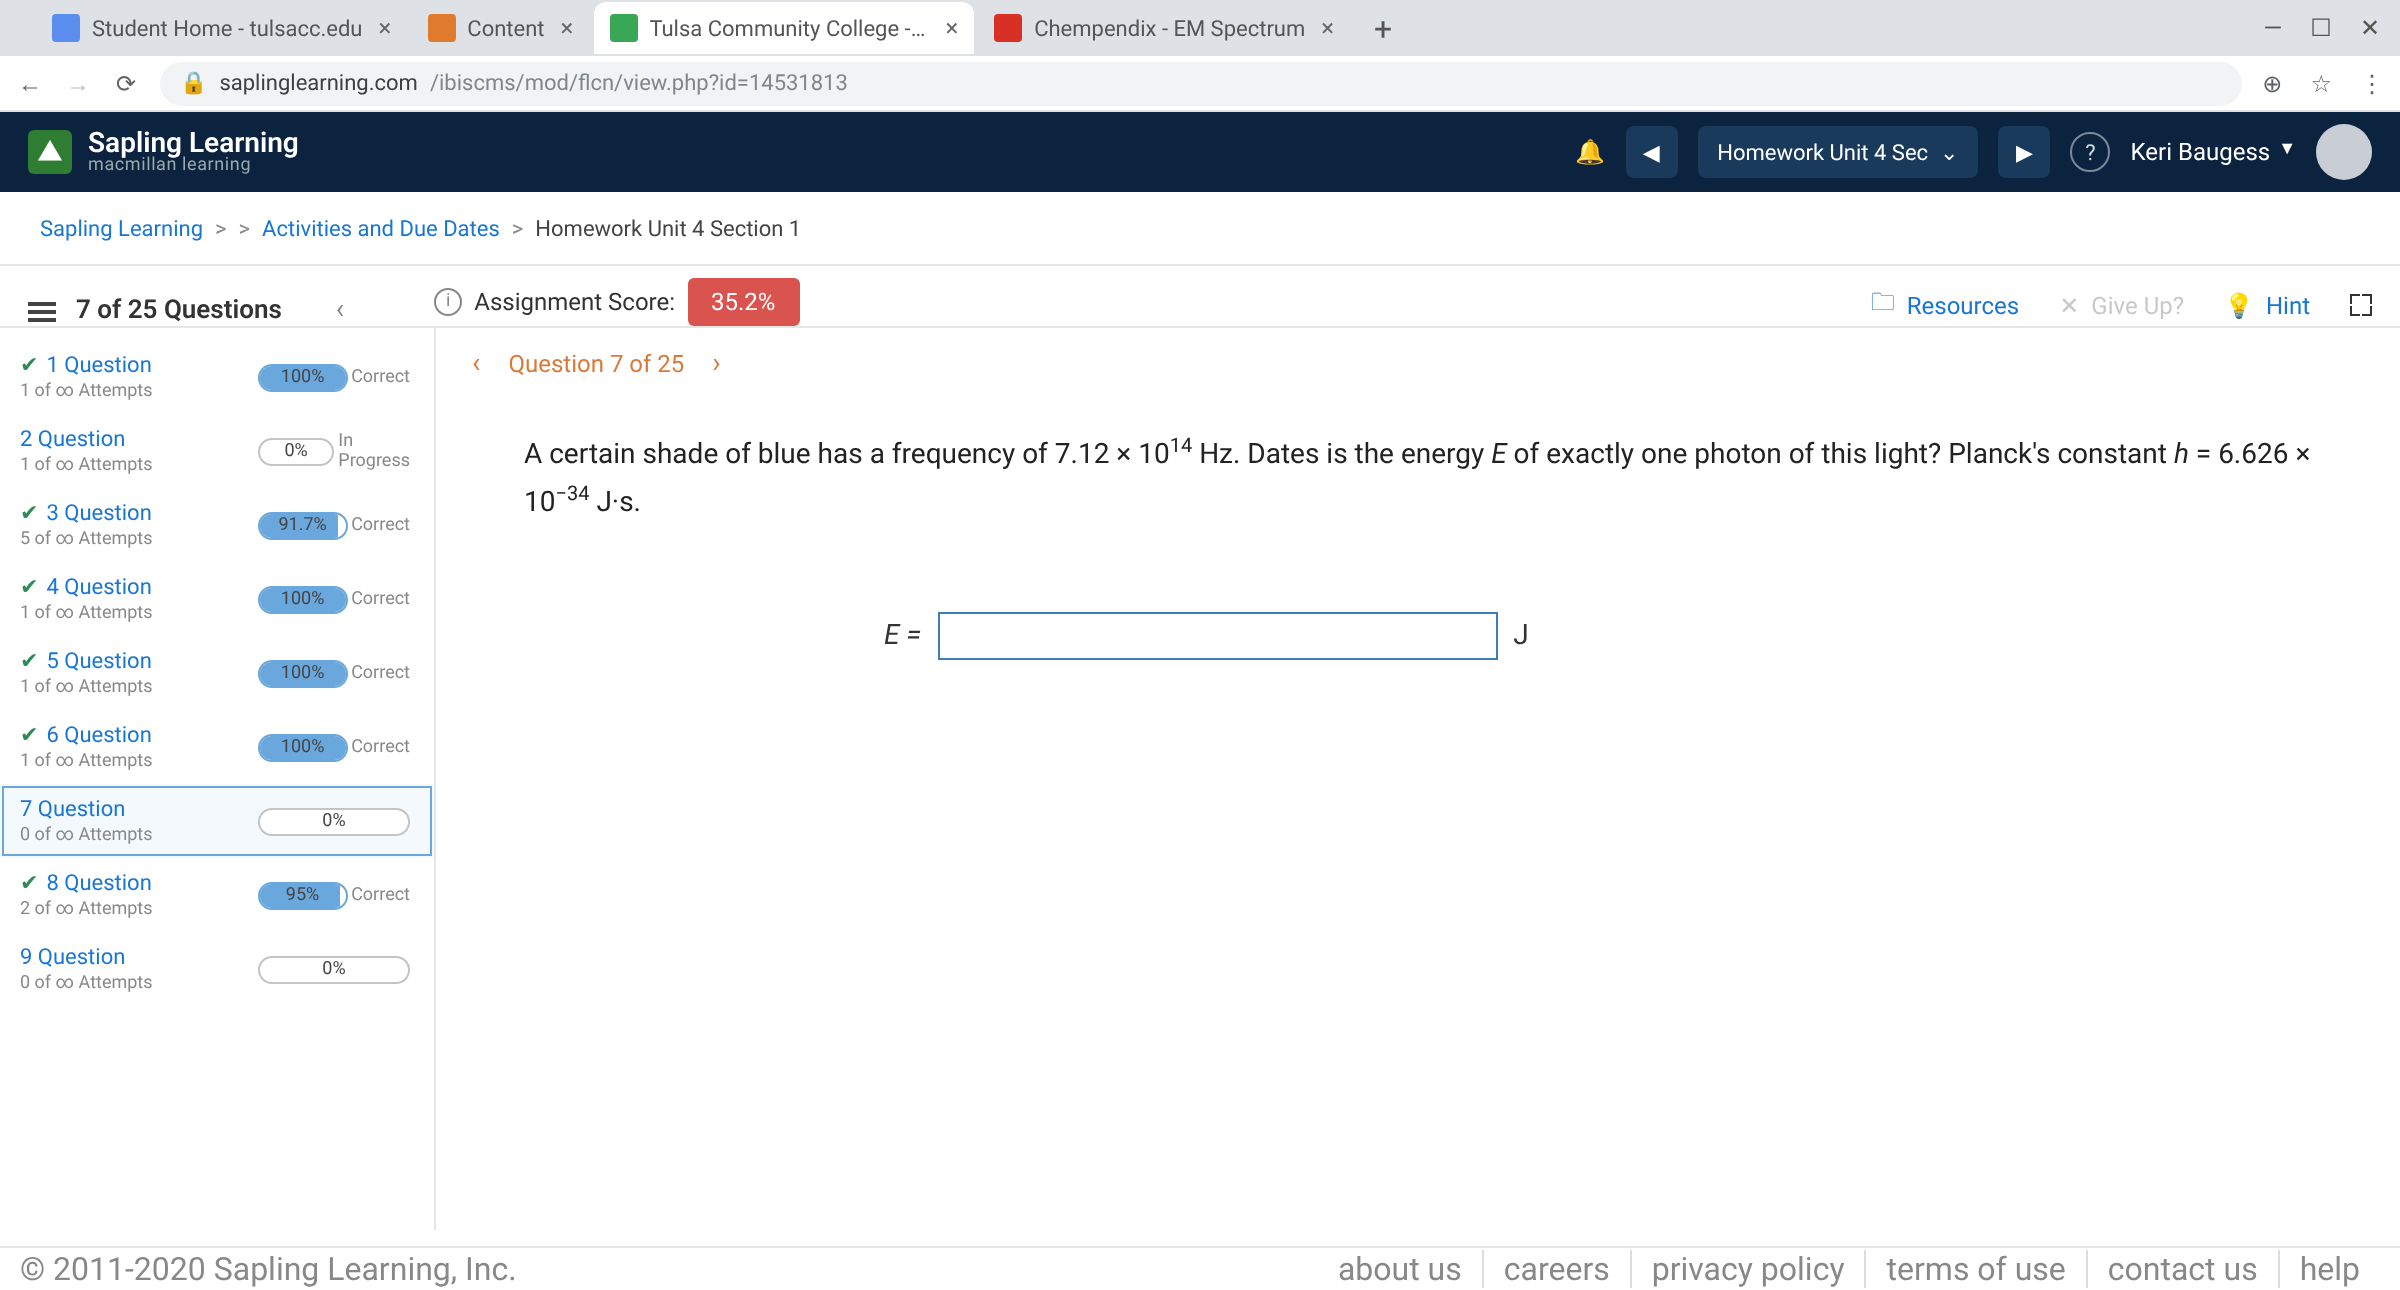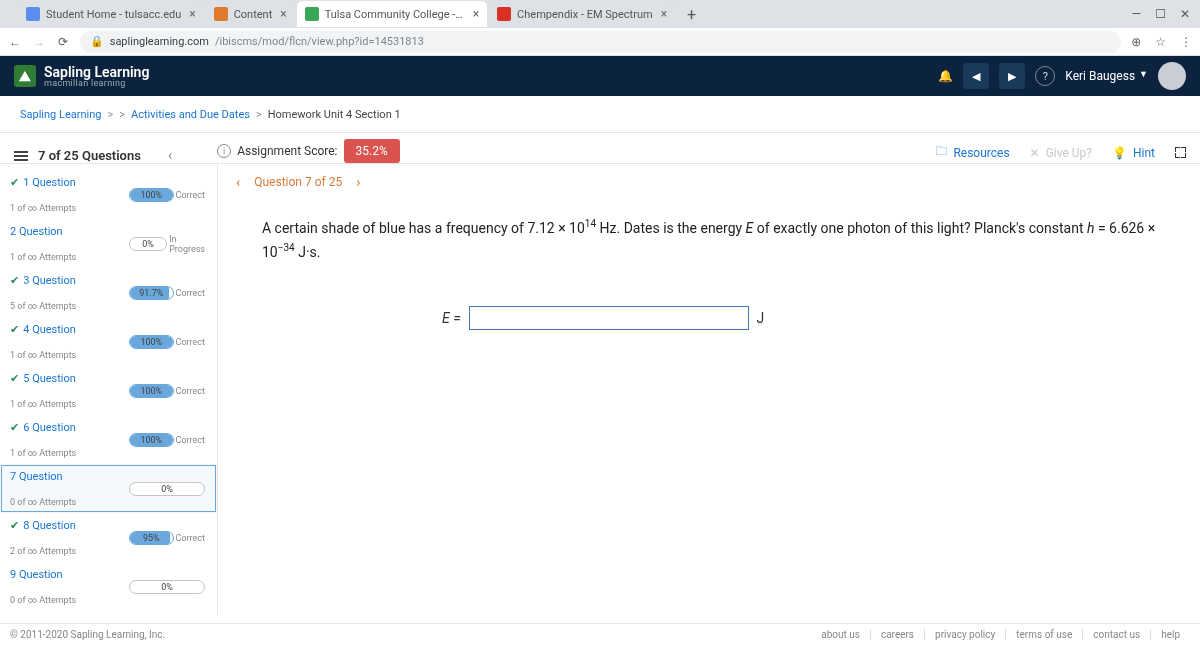--- a/index.html
+++ b/index.html
@@ -60,36 +60,36 @@
 .expand i.bl{border-right:none;border-top:none}
 .expand i.br{border-left:none;border-top:none}
 
 .bodyrow{display:flex;height:451px}
 .sidebar{width:218px;border-right:1px solid #e5e5e5;overflow:hidden;padding-top:6px;background:#fff}
 .qrow{padding:6px 12px 6px 10px;display:flex;align-items:center;gap:10px}
 .qrow.selected{outline:1px solid #6aa7dc;outline-offset:-2px;background:#f4f9fd}
 .qleft{display:flex;flex-direction:column;flex:1}
 .qtitle{font-size:11px;color:#1976d2;display:flex;align-items:center;gap:4px}
 .qtitle .chk{color:#2e8b57;font-size:11px}
-.qatt{font-size:9px;color:#888;margin-top:14px}
+.qatt{font-size:9px;color:#888;margin-top:2px}
 .qright{display:flex;flex-direction:row;align-items:center;gap:2px;width:76px}
 .pillbar{width:76px;height:14px;border:1px solid #6aa7dc;border-radius:8px;position:relative;overflow:hidden;background:#fff}
 .pillbar .fill{height:100%;background:#6aa7dc}
 .pillbar .pct{position:absolute;inset:0;display:flex;align-items:center;justify-content:center;font-size:9px;color:#444}
 .pillbar.muted{border-color:#c4c4c4}
 .status{font-size:9px;color:#888}
 .main{flex:1;padding:10px 14px;background:#fff;position:relative}
 .qnav{display:flex;align-items:center;gap:14px;color:#d87b3a;font-size:12px;margin-bottom:18px;margin-left:4px}
 .qnav .chev{color:#d87b3a}
 .problem{padding:8px 30px;font-family:Georgia,"Times New Roman",serif;font-size:14px;color:#222;line-height:1.6}
 .problem .sup{font-size:10px;vertical-align:super}
 .ansrow{margin-top:34px;margin-left:210px;display:flex;align-items:center;gap:8px;font-family:Georgia,serif;font-size:14px}
 .ansrow input{width:280px;height:24px;border:1px solid #3e7db8;padding:2px 6px}
 
-.footer{position:absolute;bottom:0;left:0;right:0;height:22px;border-top:1px solid #e5e5e5;display:flex;align-items:center;padding:0 10px;font-size:10px;color:#888;background:#fff}
+.footer{position:absolute;bottom:0;left:0;right:0;height:22px;border-top:1px solid #e5e5e5;display:flex;align-items:center;padding:0 10px;font-size:16px;color:#888;background:#fff}
 .footlinks{margin-left:auto;display:flex}
 .footlinks span{padding:0 10px;border-left:1px solid #ddd}
 .footlinks span:first-child{border-left:none}
 </style>
 </head>
 <body>
 
 <div class="tabstrip" id="tabstrip">
 
   <div class="tab">
@@ -138,20 +138,24 @@
 
 <div class="appheader">
   <div class="logo">⛰</div>
   <div class="brand">
     <span class="b1">Sapling Learning</span>
     <span class="b2">macmillan learning</span>
   </div>
   <div class="header-right">
     <span class="bell">🔔</span>
     <div class="sqbtn">◀</div>
+    <div class="hwunit">
+      <span>Homework Unit 4 Sec</span>
+      <span>⌄</span>
+    </div>
     <div class="sqbtn">▶</div>
     <div class="helpcirc">?</div>
     <div class="username">
       <span>Keri Baugess</span>
       <span style="font-size:9px">▼</span>
     </div>
     <div class="avatar"></div>
   </div>
 </div>
 

